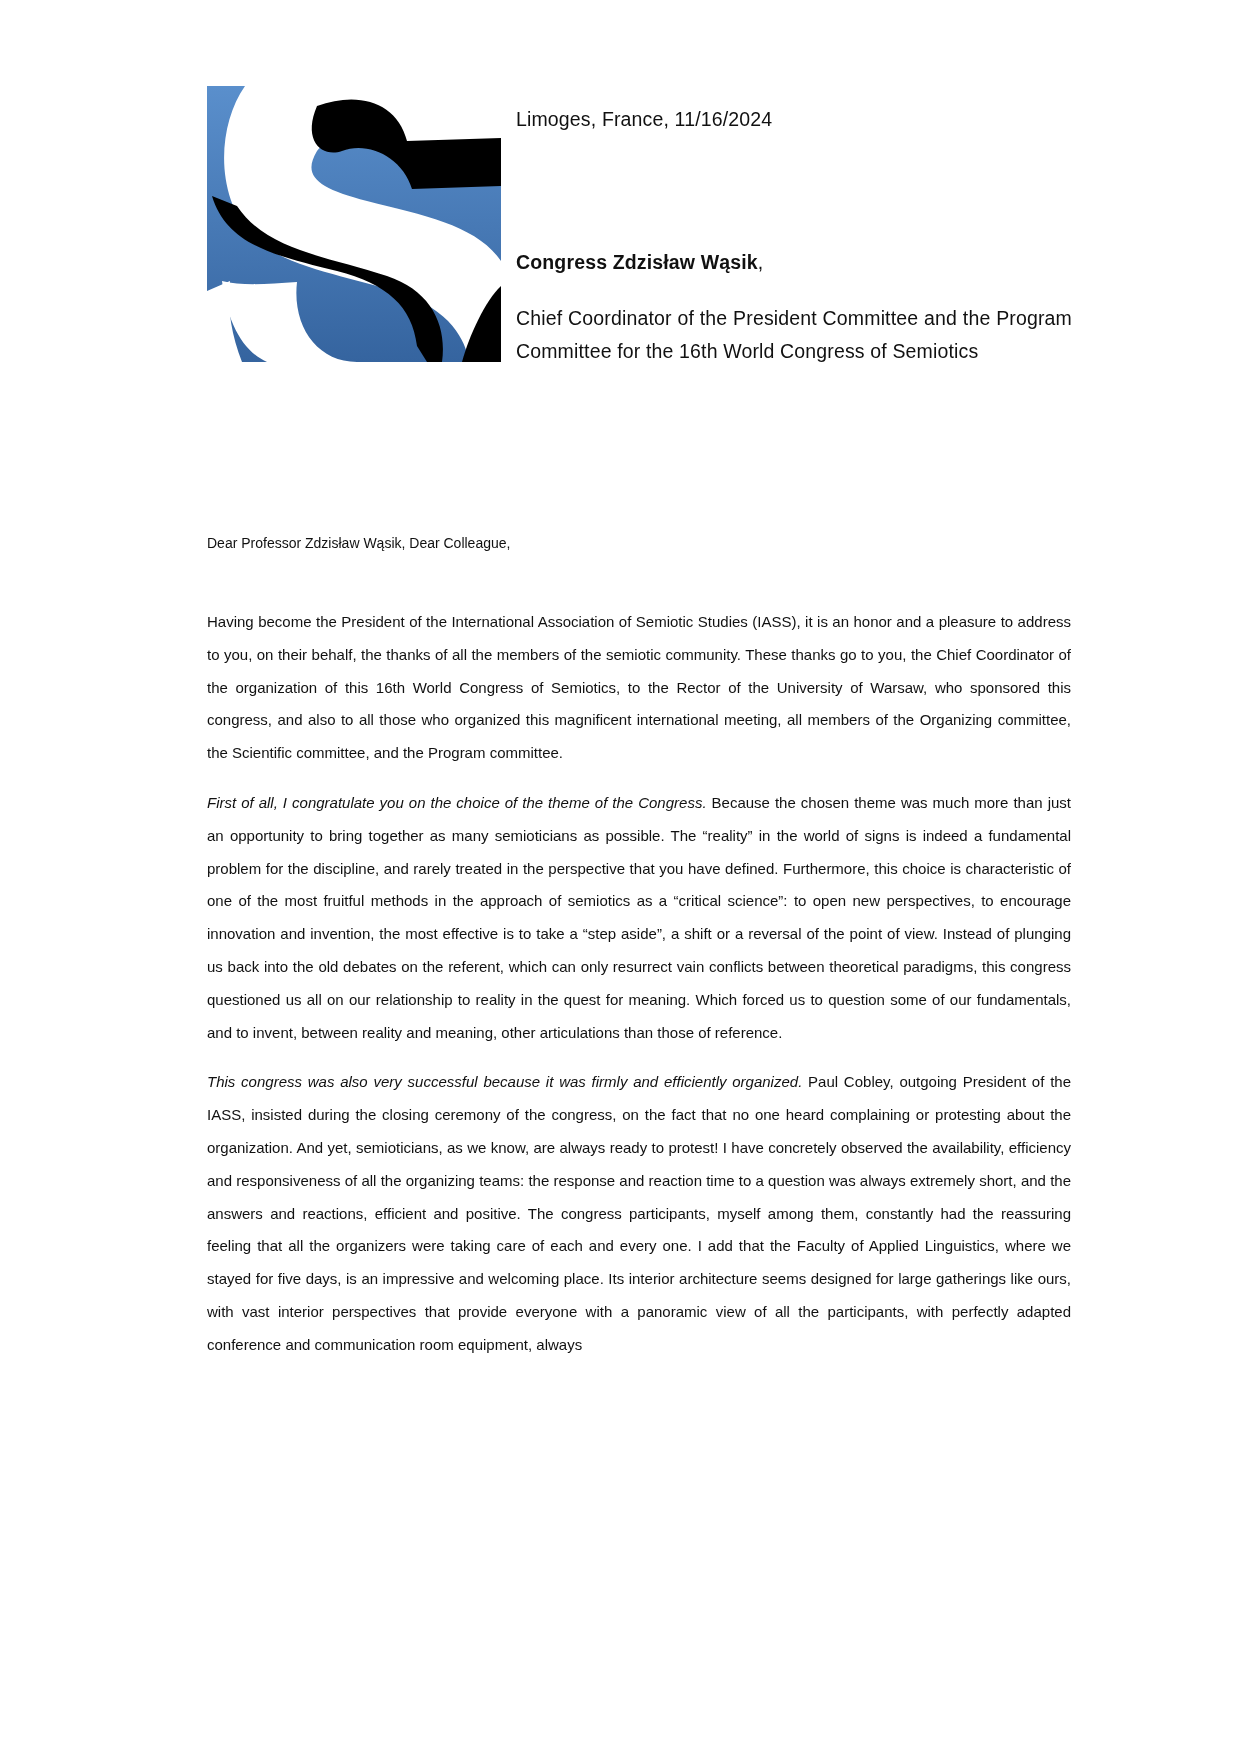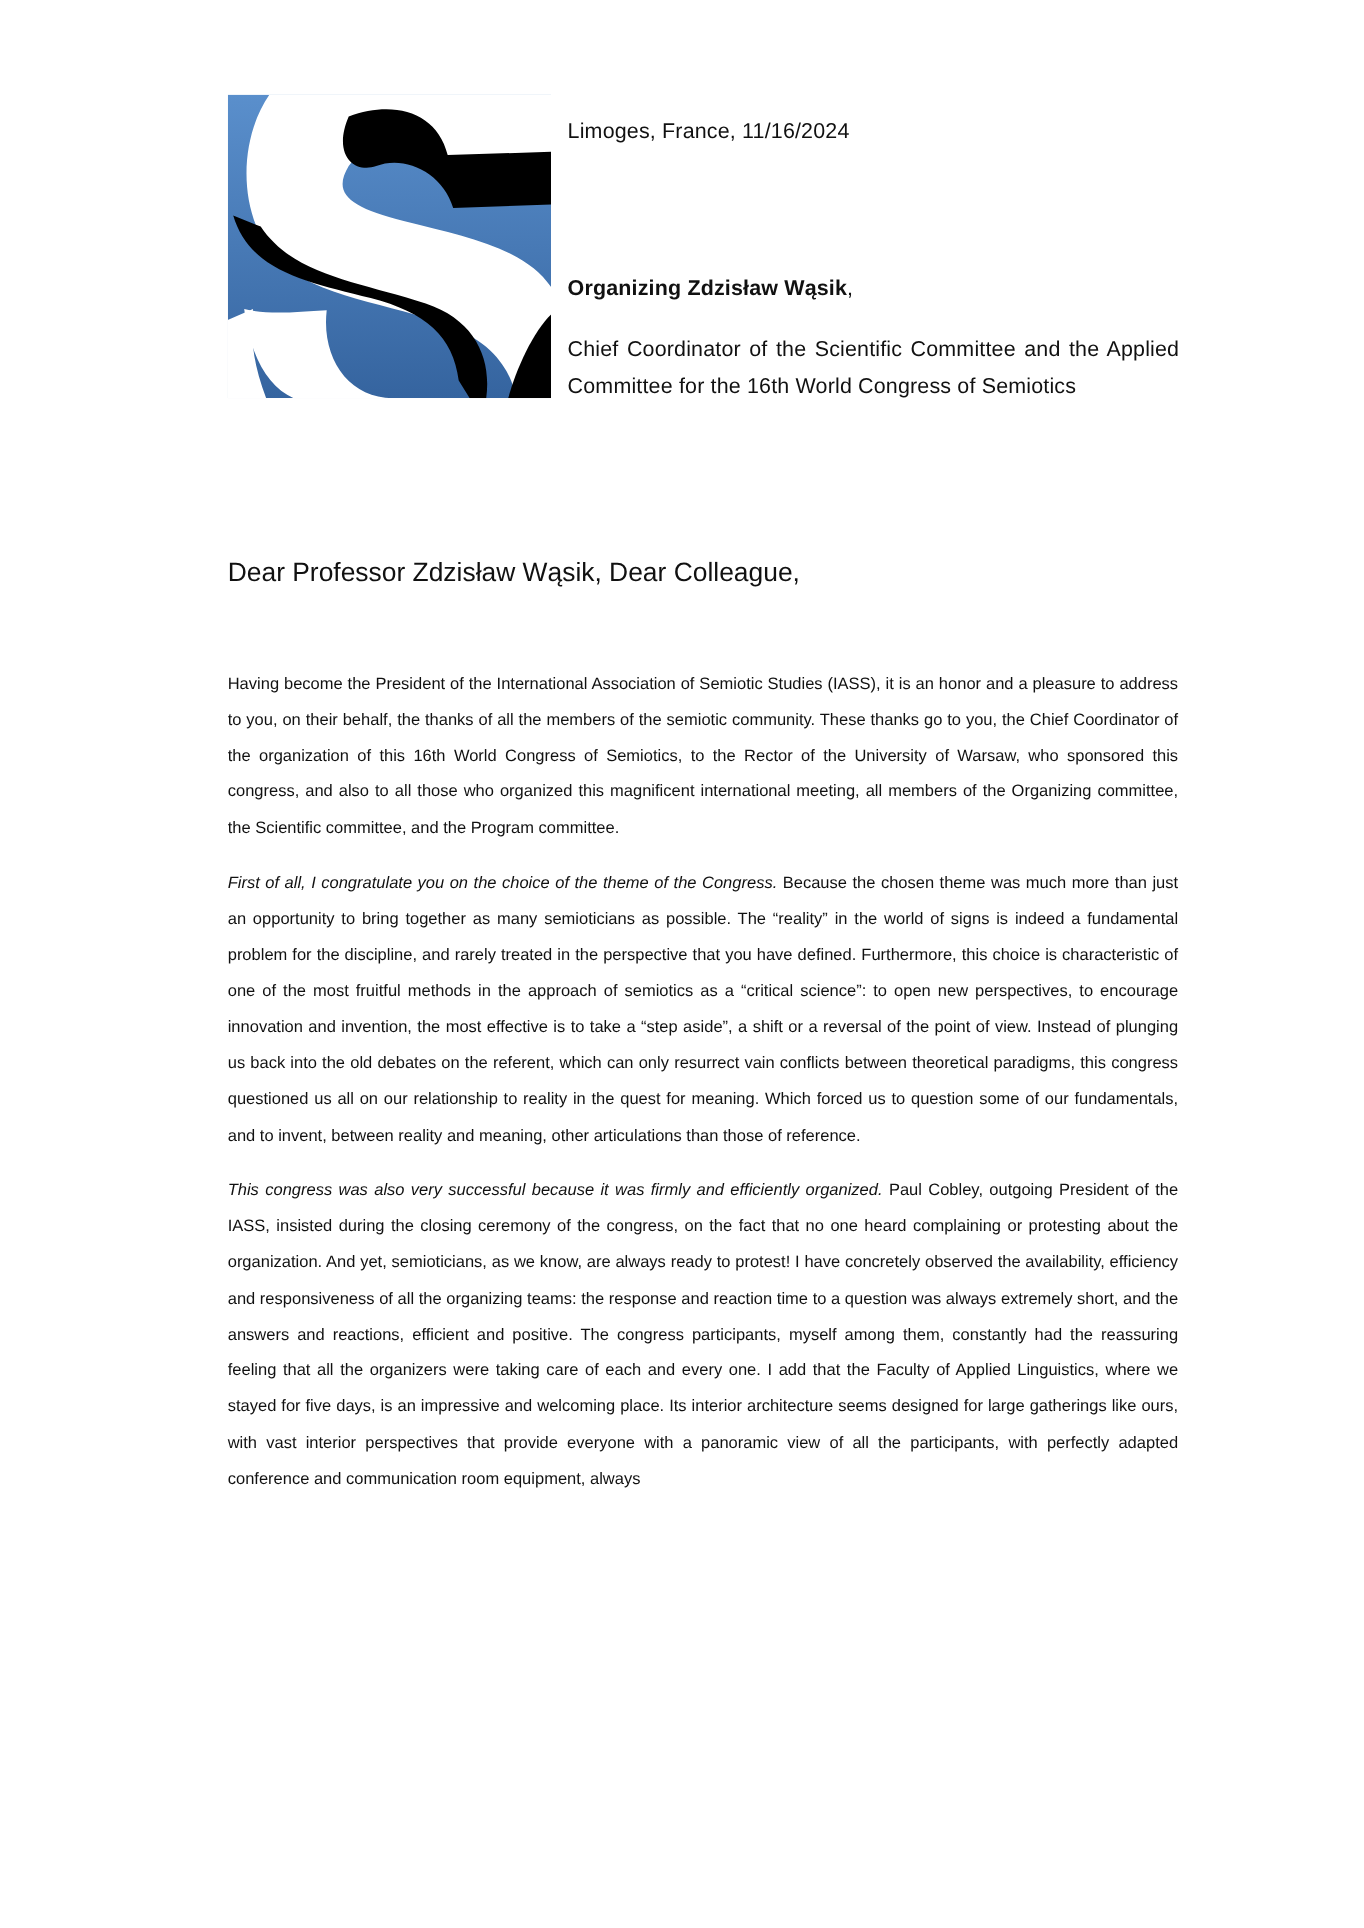--- a/index.html
+++ b/index.html
@@ -19,22 +19,22 @@
     font-size: 19.5px; letter-spacing: 0.15px;
   }
   .place-date { position: absolute; top: 108px; left: 0; white-space: nowrap; }
   .recipient-name { position: absolute; top: 251px; left: 0; font-weight: bold; white-space: nowrap; }
   .recipient-title {
     position: absolute; top: 302px; left: 0; width: 556px;
     line-height: 33px; text-align: justify;
   }
 
   .greeting {
-    position: absolute; left: 207px; top: 507px;
-    font-size: 24px; white-space: nowrap;
+    position: absolute; left: 207px; top: 535px;
+    font-size: 14px; white-space: nowrap;
   }
   .body-text {
     position: absolute; left: 207px; top: 606px; width: 864px;
     font-size: 15px; line-height: 32.8px;
   }
   .body-text p { margin: 0 0 17px 0; text-align: justify; }
   .body-text em { }
 </style>
 </head>
 <body>
@@ -57,22 +57,22 @@
 
     <path d="M0,205 L0,276 L35,276 C25,250 20,225 23,195 Z" fill="#ffffff"></path>
 
     <path d="M15,195 C35,200 60,198 90,196 C85,240 110,276 150,276 L60,276 C35,265 20,235 15,195 Z" fill="#ffffff"></path>
     <path d="M255,276 C262,250 278,215 294,200 L294,276 Z" fill="#000000"></path>
   </svg>
 </div>
 
 <div class="header-block">
   <div class="place-date">Limoges, France, 11/16/2024</div>
-  <div class="recipient-name"><span>Organizing Zdzisław Wąsik</span><span style="font-weight:normal">,</span></div>
-  <div class="recipient-title">Chief Coordinator of the Scientific Committee and the Applied Committee for the 16th World Congress of Semiotics</div>
+  <div class="recipient-name"><span>Congress Zdzisław Wąsik</span><span style="font-weight:normal">,</span></div>
+  <div class="recipient-title">Chief Coordinator of the President Committee and the Program Committee for the 16th World Congress of Semiotics</div>
 </div>
 
 <div class="greeting">Dear Professor Zdzisław Wąsik, Dear Colleague,</div>
 
 <div class="body-text">
   <p><em></em><span>Having become the President of the International Association of Semiotic Studies (IASS), it is an honor and a pleasure to address to you, on their behalf, the thanks of all the members of the semiotic community. These thanks go to you, the Chief Coordinator of the organization of this 16th World Congress of Semiotics, to the Rector of the University of Warsaw, who sponsored this congress, and also to all those who organized this magnificent international meeting, all members of the Organizing committee, the Scientific committee, and the Program committee.</span></p>
   <p><em>First of all, I congratulate you on the choice of the theme of the Congress.</em><span> Because the chosen theme was much more than just an opportunity to bring together as many semioticians as possible. The “reality” in the world of signs is indeed a fundamental problem for the discipline, and rarely treated in the perspective that you have defined. Furthermore, this choice is characteristic of one of the most fruitful methods in the approach of semiotics as a “critical science”: to open new perspectives, to encourage innovation and invention, the most effective is to take a “step aside”, a shift or a reversal of the point of view. Instead of plunging us back into the old debates on the referent, which can only resurrect vain conflicts between theoretical paradigms, this congress questioned us all on our relationship to reality in the quest for meaning. Which forced us to question some of our fundamentals, and to invent, between reality and meaning, other articulations than those of reference.</span></p>
   <p><em>This congress was also very successful because it was firmly and efficiently organized.</em><span> Paul Cobley, outgoing President of the IASS, insisted during the closing ceremony of the congress, on the fact that no one heard complaining or protesting about the organization. And yet, semioticians, as we know, are always ready to protest! I have concretely observed the availability, efficiency and responsiveness of all the organizing teams: the response and reaction time to a question was always extremely short, and the answers and reactions, efficient and positive. The congress participants, myself among them, constantly had the reassuring feeling that all the organizers were taking care of each and every one. I add that the Faculty of Applied Linguistics, where we stayed for five days, is an impressive and welcoming place. Its interior architecture seems designed for large gatherings like ours, with vast interior perspectives that provide everyone with a panoramic view of all the participants, with perfectly adapted conference and communication room equipment, always</span></p>
 </div>
 

